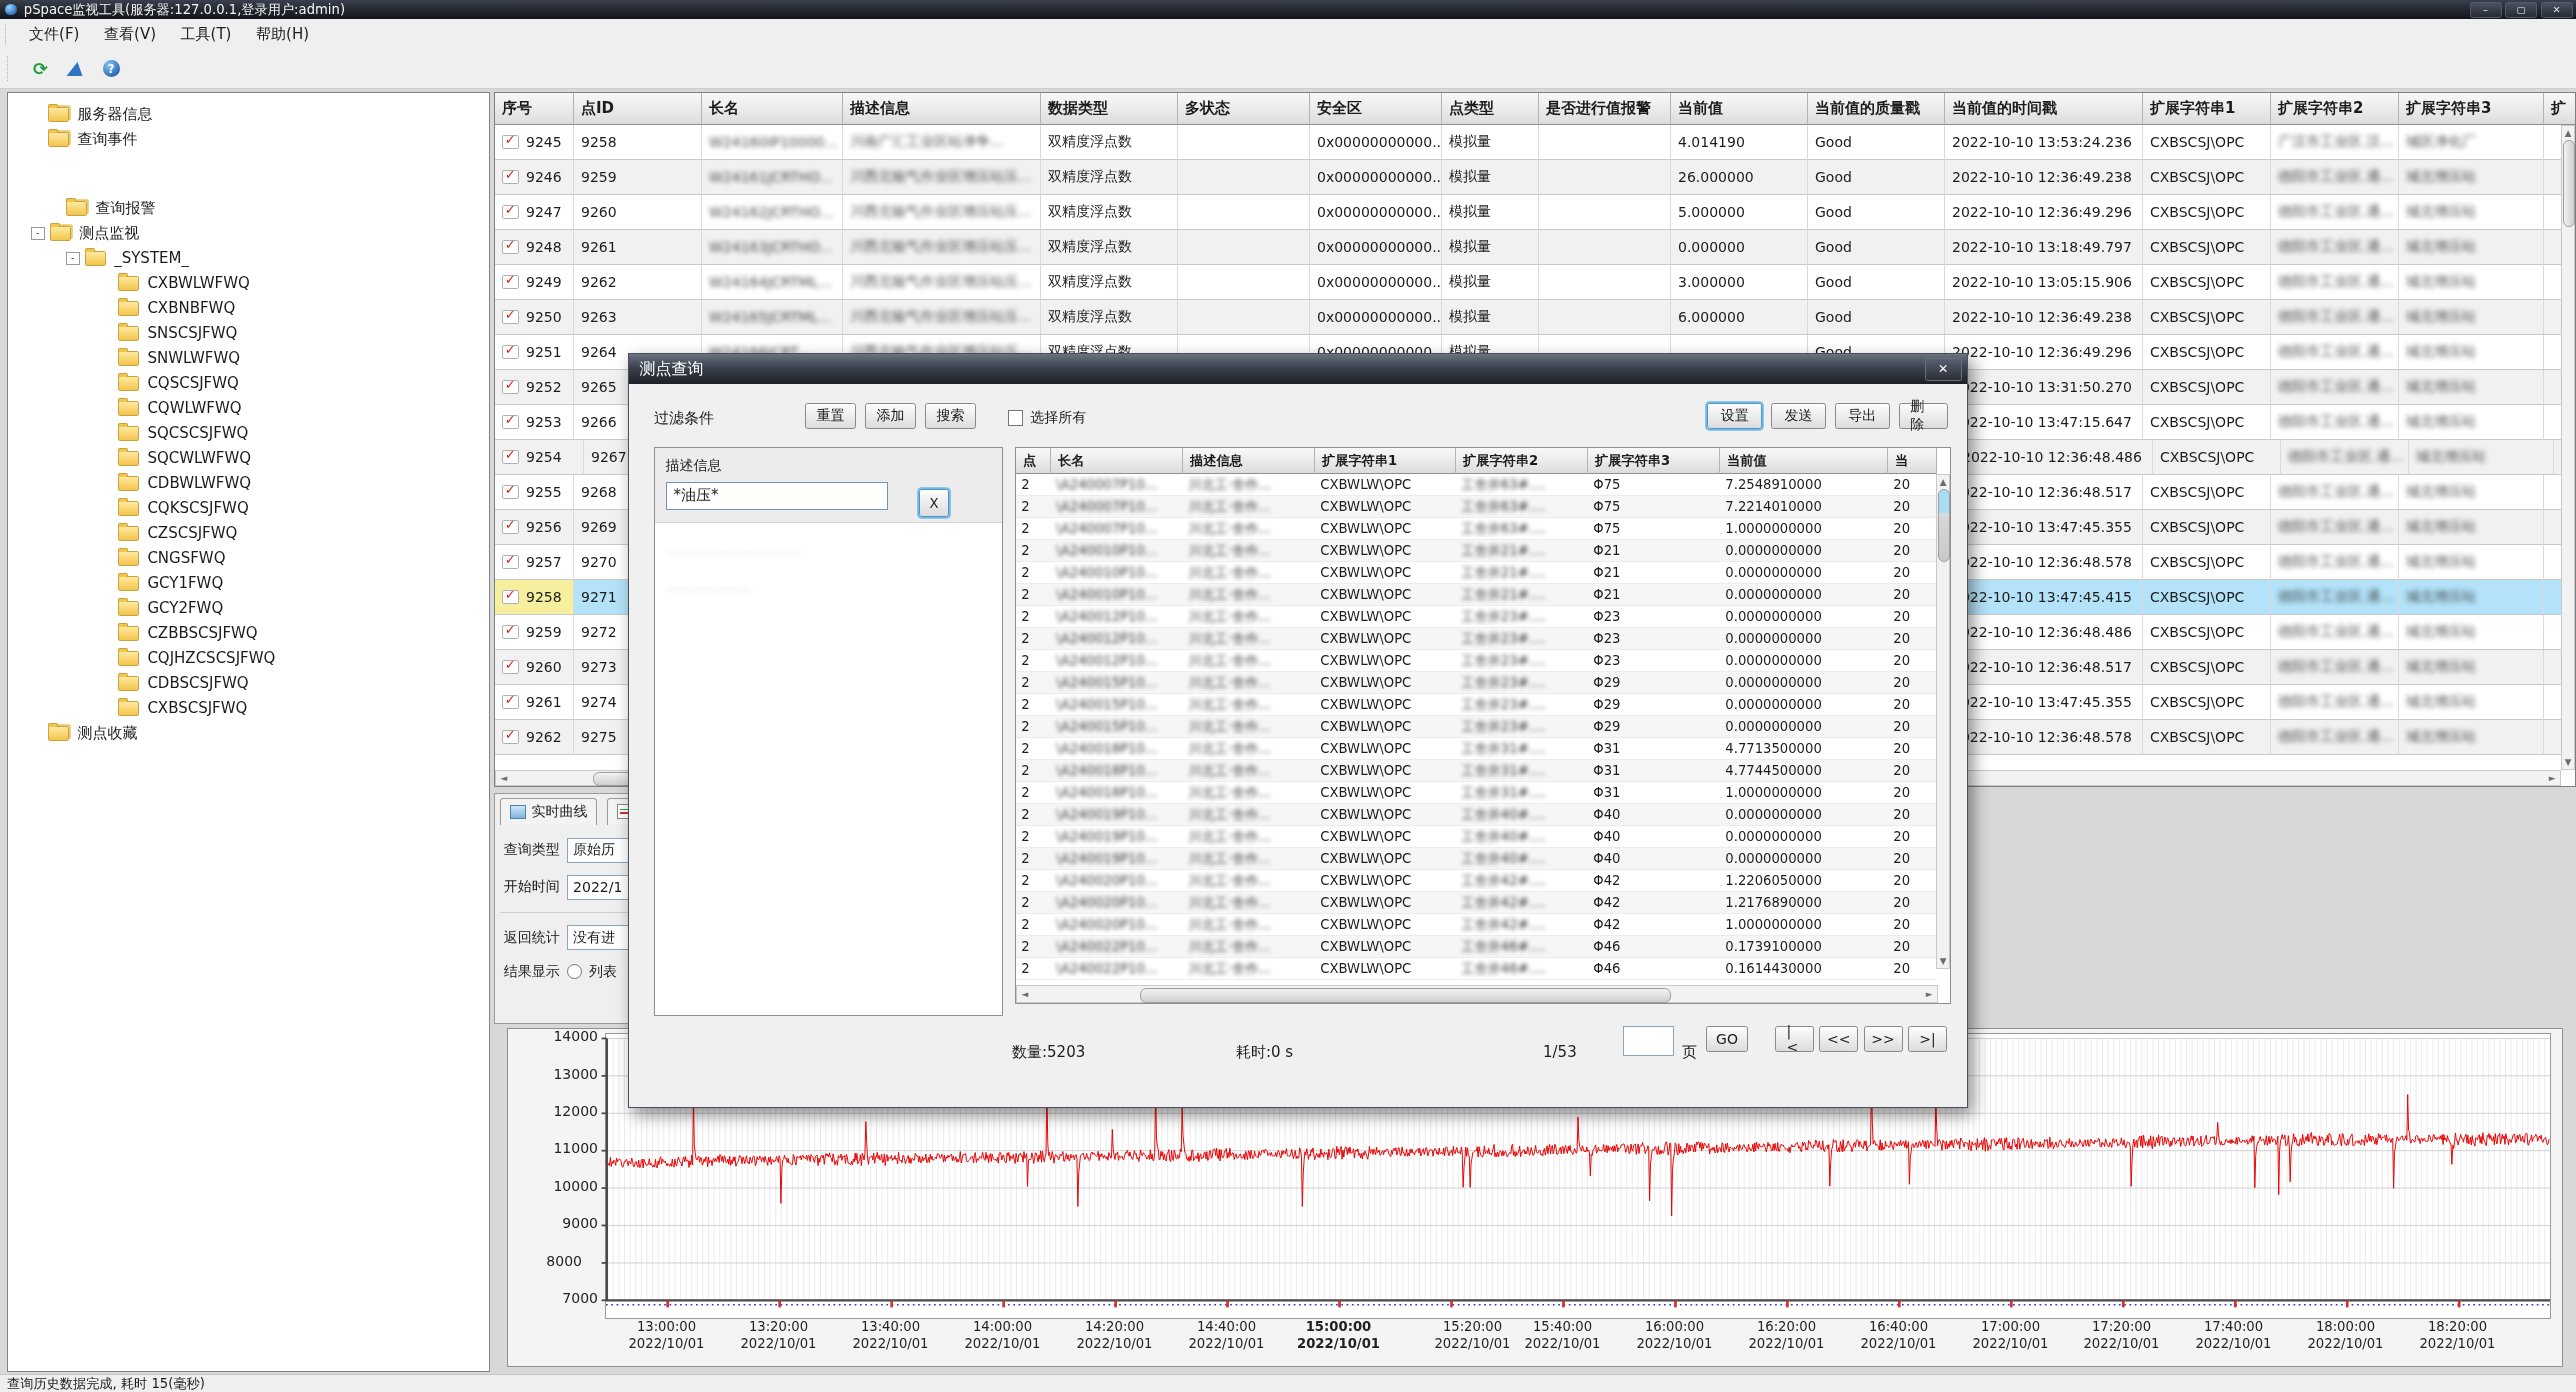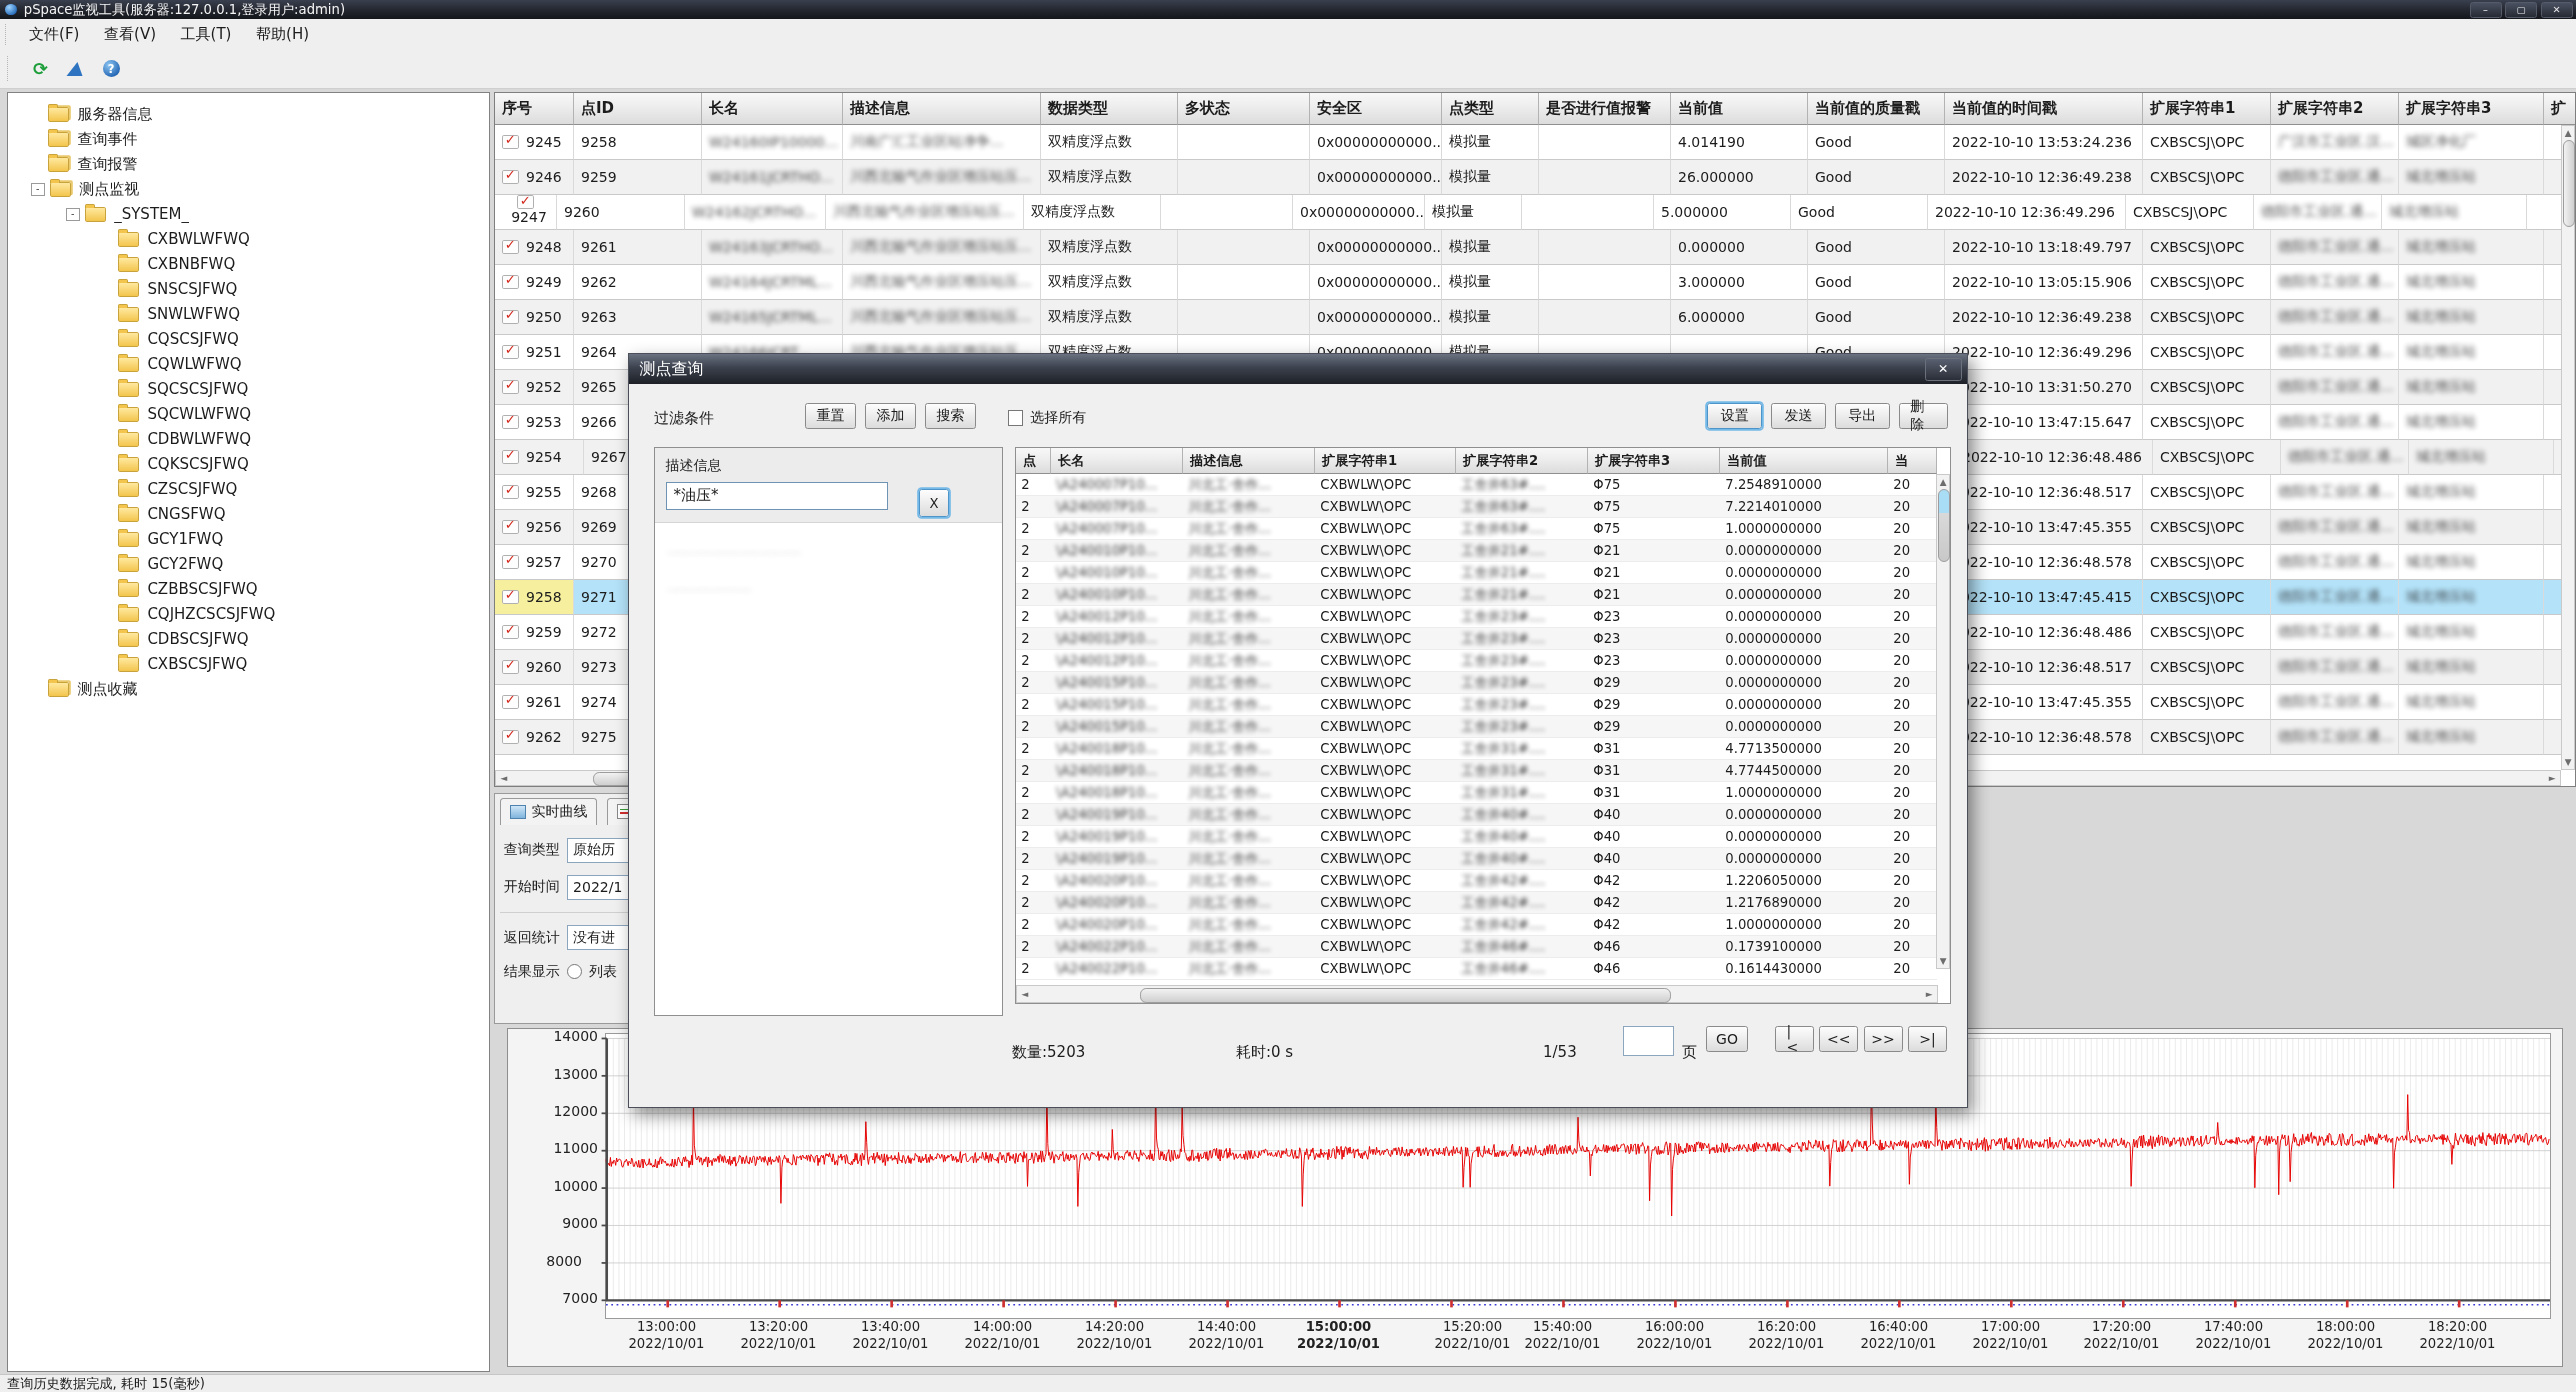--- a/index.html
+++ b/index.html
@@ -167,21 +167,21 @@
     <div class="titem" style="padding-left: 23px;">
       <span style="width: 17px; flex: 0 0 auto;"></span>
       <span class="tfold root"></span>
       <span class="nowrap">服务器信息</span>
     </div>
     <div class="titem" style="padding-left: 23px;">
       <span style="width: 17px; flex: 0 0 auto;"></span>
       <span class="tfold root"></span>
       <span class="nowrap">查询事件</span>
     </div>
-    <div class="titem" style="padding-left: 23px;">
+    <div class="titem" style="padding-left: 41px; margin-top: 44px;">
       <span style="width: 17px; flex: 0 0 auto;"></span>
       <span class="tfold root"></span>
       <span class="nowrap">查询报警</span>
     </div>
     <div class="titem" style="padding-left: 23px;">
       <span class="texp">-</span>
       <span class="tfold root"></span>
       <span class="nowrap">测点监视</span>
     </div>
     <div class="titem" style="padding-left: 58px;">
@@ -402,21 +402,21 @@
           <span class="nowrap blur">德阳市工业区.通...</span>
         </div>
         <div class="gcell" style="width: 145px;">
           <span class="nowrap blur">城北增压站</span>
         </div>
         <div class="gcell" style="width: 35px;">
           <span class="nowrap"></span>
         </div>
       </div>
       <div class="grow">
-        <div class="gcell" style="width: 62px; flex-direction: column;">
+        <div class="gcell" style="width: 79px;">
           <span class="chkic"></span>
           <span>9247</span>
         </div>
         <div class="gcell" style="width: 128px;">
           <span class="nowrap">9260</span>
         </div>
         <div class="gcell" style="width: 141px;">
           <span class="nowrap blur">W24162JCRTHO...</span>
         </div>
         <div class="gcell" style="width: 198px;">

